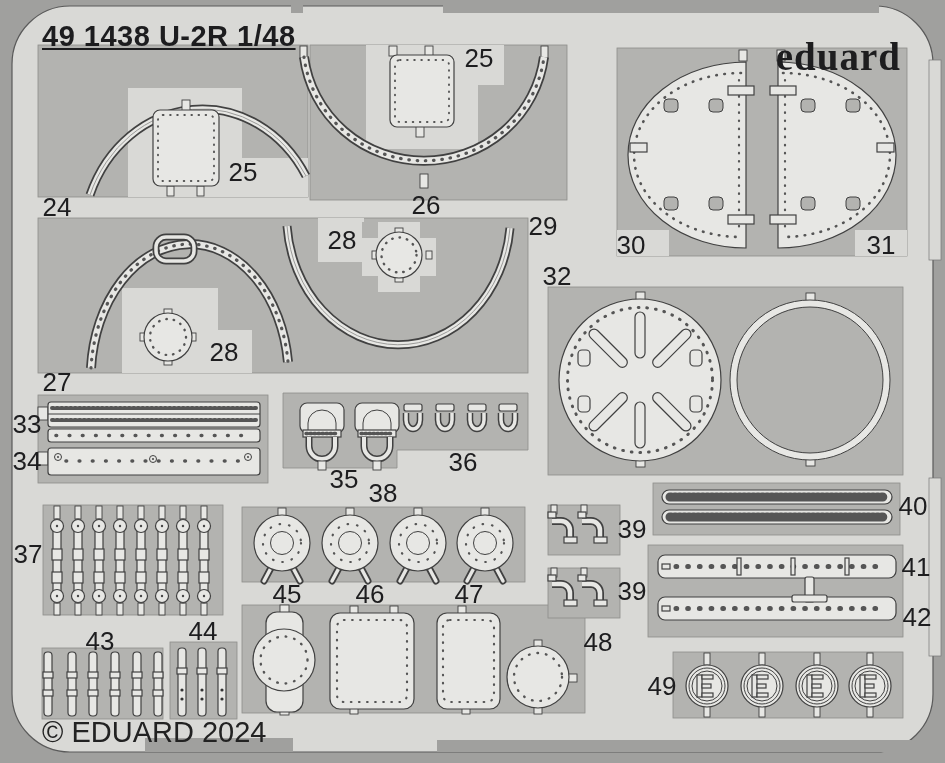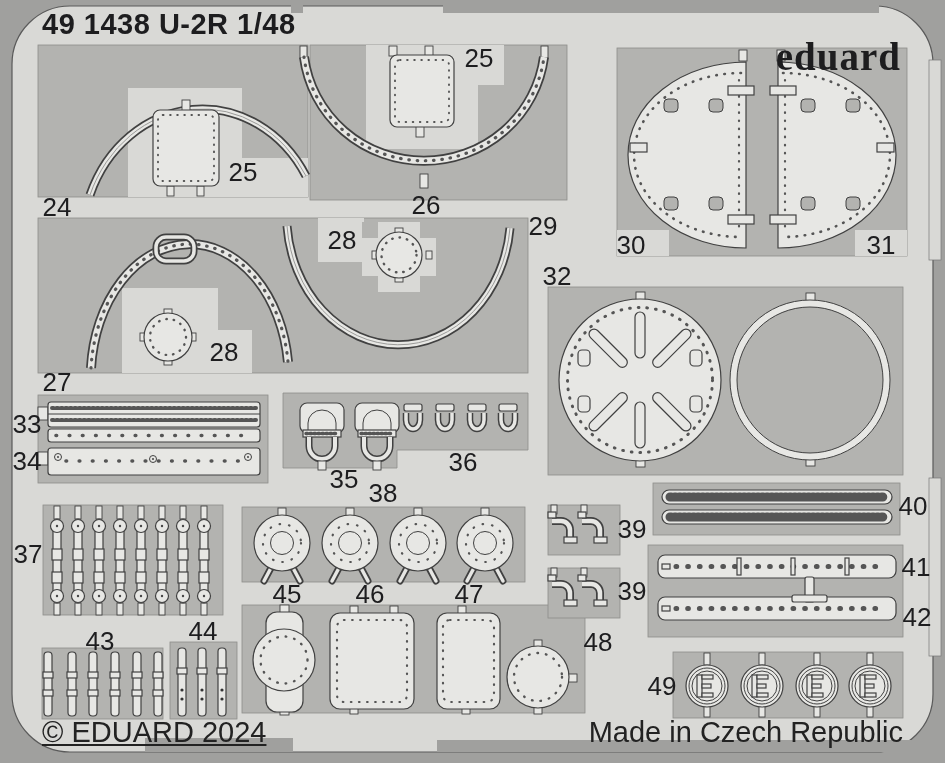--- a/index.html
+++ b/index.html
@@ -3,25 +3,25 @@
 <meta charset="utf-8">
 <style>
   :root{
     --frame:#a0a09e; --sheet:#d9d9d6; --panel:#b3b3b0; --part:#e7e7e4;
     --outline:#414141; --text:#1d1d1f;
   }
   html,body{margin:0;padding:0;}
   .stage{position:relative;width:945px;height:763px;background:var(--frame);overflow:hidden;
          font-family:"Liberation Sans",sans-serif;}
   .stage svg{position:absolute;left:0;top:0;}
-  .title{position:absolute;left:42px;top:8px;font:700 29px "Liberation Sans",sans-serif;
-         color:var(--text);letter-spacing:.5px;white-space:nowrap;}
+  .title{position:absolute;left:42px;top:20px;font:700 29px "Liberation Sans",sans-serif;
+         color:var(--text);letter-spacing:.5px;white-space:nowrap;text-decoration:underline;}
   .brand{position:absolute;right:44px;top:3px;font:700 39px "Liberation Serif",serif;
          color:var(--text);letter-spacing:1px;margin-top:31px;}
-  .copyright{position:absolute;left:42px;top:716px;font:400 29px "Liberation Sans",sans-serif;color:#222;text-decoration:underline;}
+  .copyright{position:absolute;left:42px;top:716px;font:400 29px "Liberation Sans",sans-serif;color:#222;}
   .origin{position:absolute;right:42px;top:716px;font:400 29px "Liberation Sans",sans-serif;color:#222;}
   .panel{fill:var(--panel);stroke:#8d8d8b;stroke-width:.8;}
   .cut{fill:var(--sheet);}
   .etch{fill:var(--part);stroke:var(--outline);stroke-width:1.2;}
   .hole{fill:var(--panel);stroke:var(--outline);stroke-width:1;}
   .stub{fill:var(--part);stroke:var(--outline);stroke-width:.9;}
   .band-o{fill:none;stroke:var(--outline);}
   .band-i{fill:none;stroke:var(--part);}
   .mid{fill:none;stroke:#9a9a98;stroke-width:1;}
   .dots{fill:none;stroke:#555;stroke-linecap:round;}
@@ -425,14 +425,13 @@
         <text x="370" y="594" class="part-label">46</text>
         <text x="469" y="594" class="part-label">47</text>
         <text x="598" y="642" class="part-label">48</text>
         <text x="662" y="686" class="part-label">49</text>
       </g>
 </svg>
 
 <div class="title">49 1438 U-2R 1/48</div>
 <div class="brand">eduard</div>
 <div class="copyright">© EDUARD 2024</div>
-<div class="origin">Made in Czech Republic</div>
 </div>
 
 </body></html>

